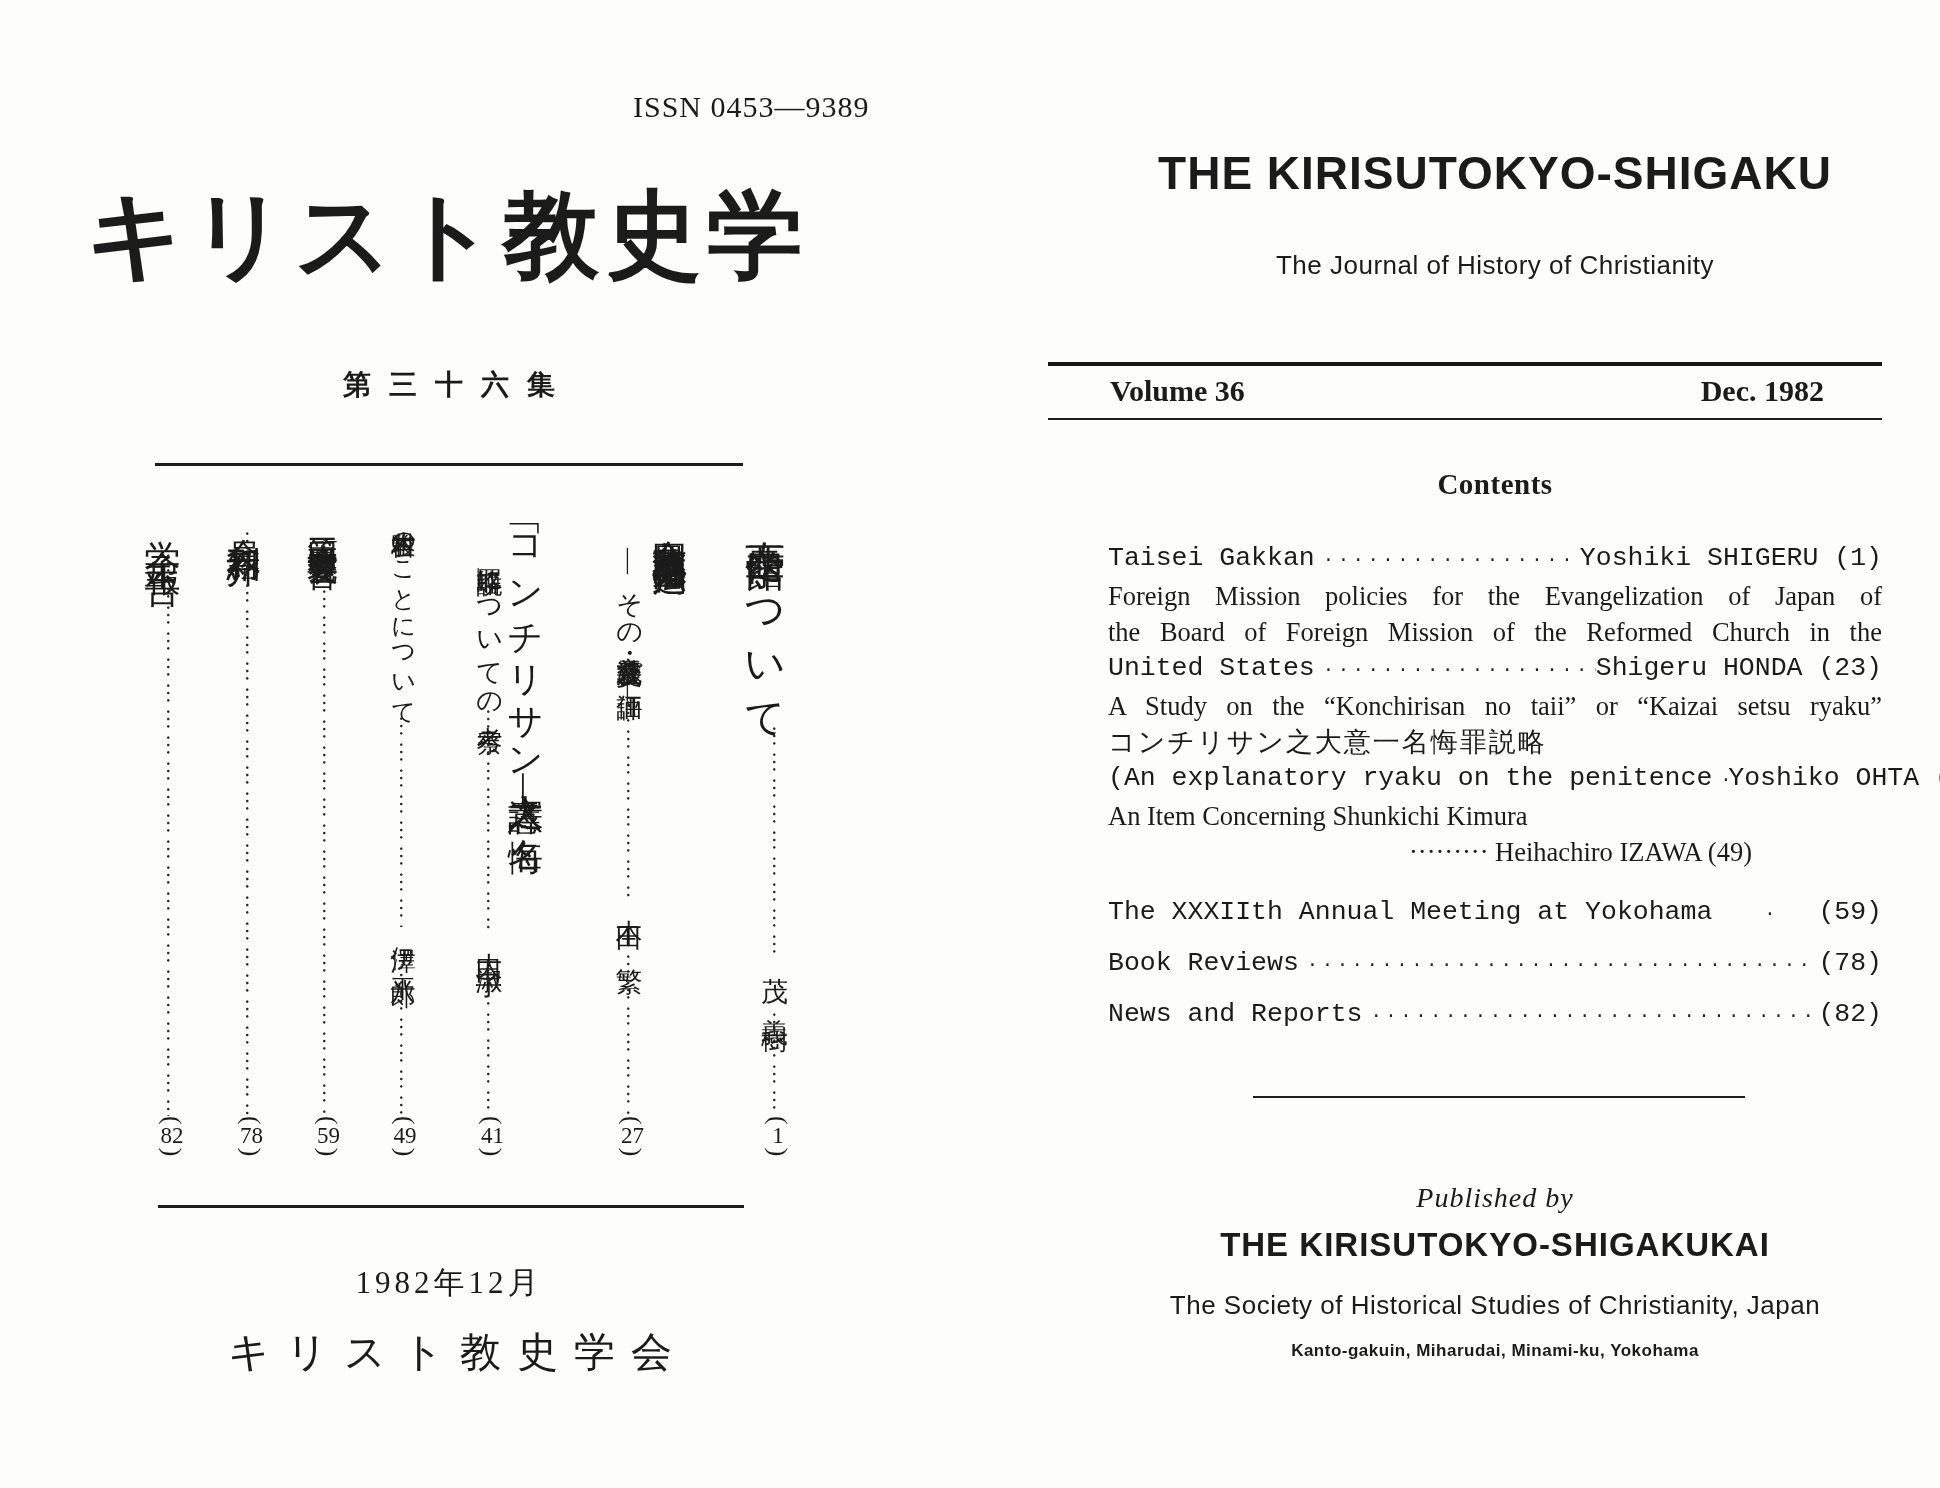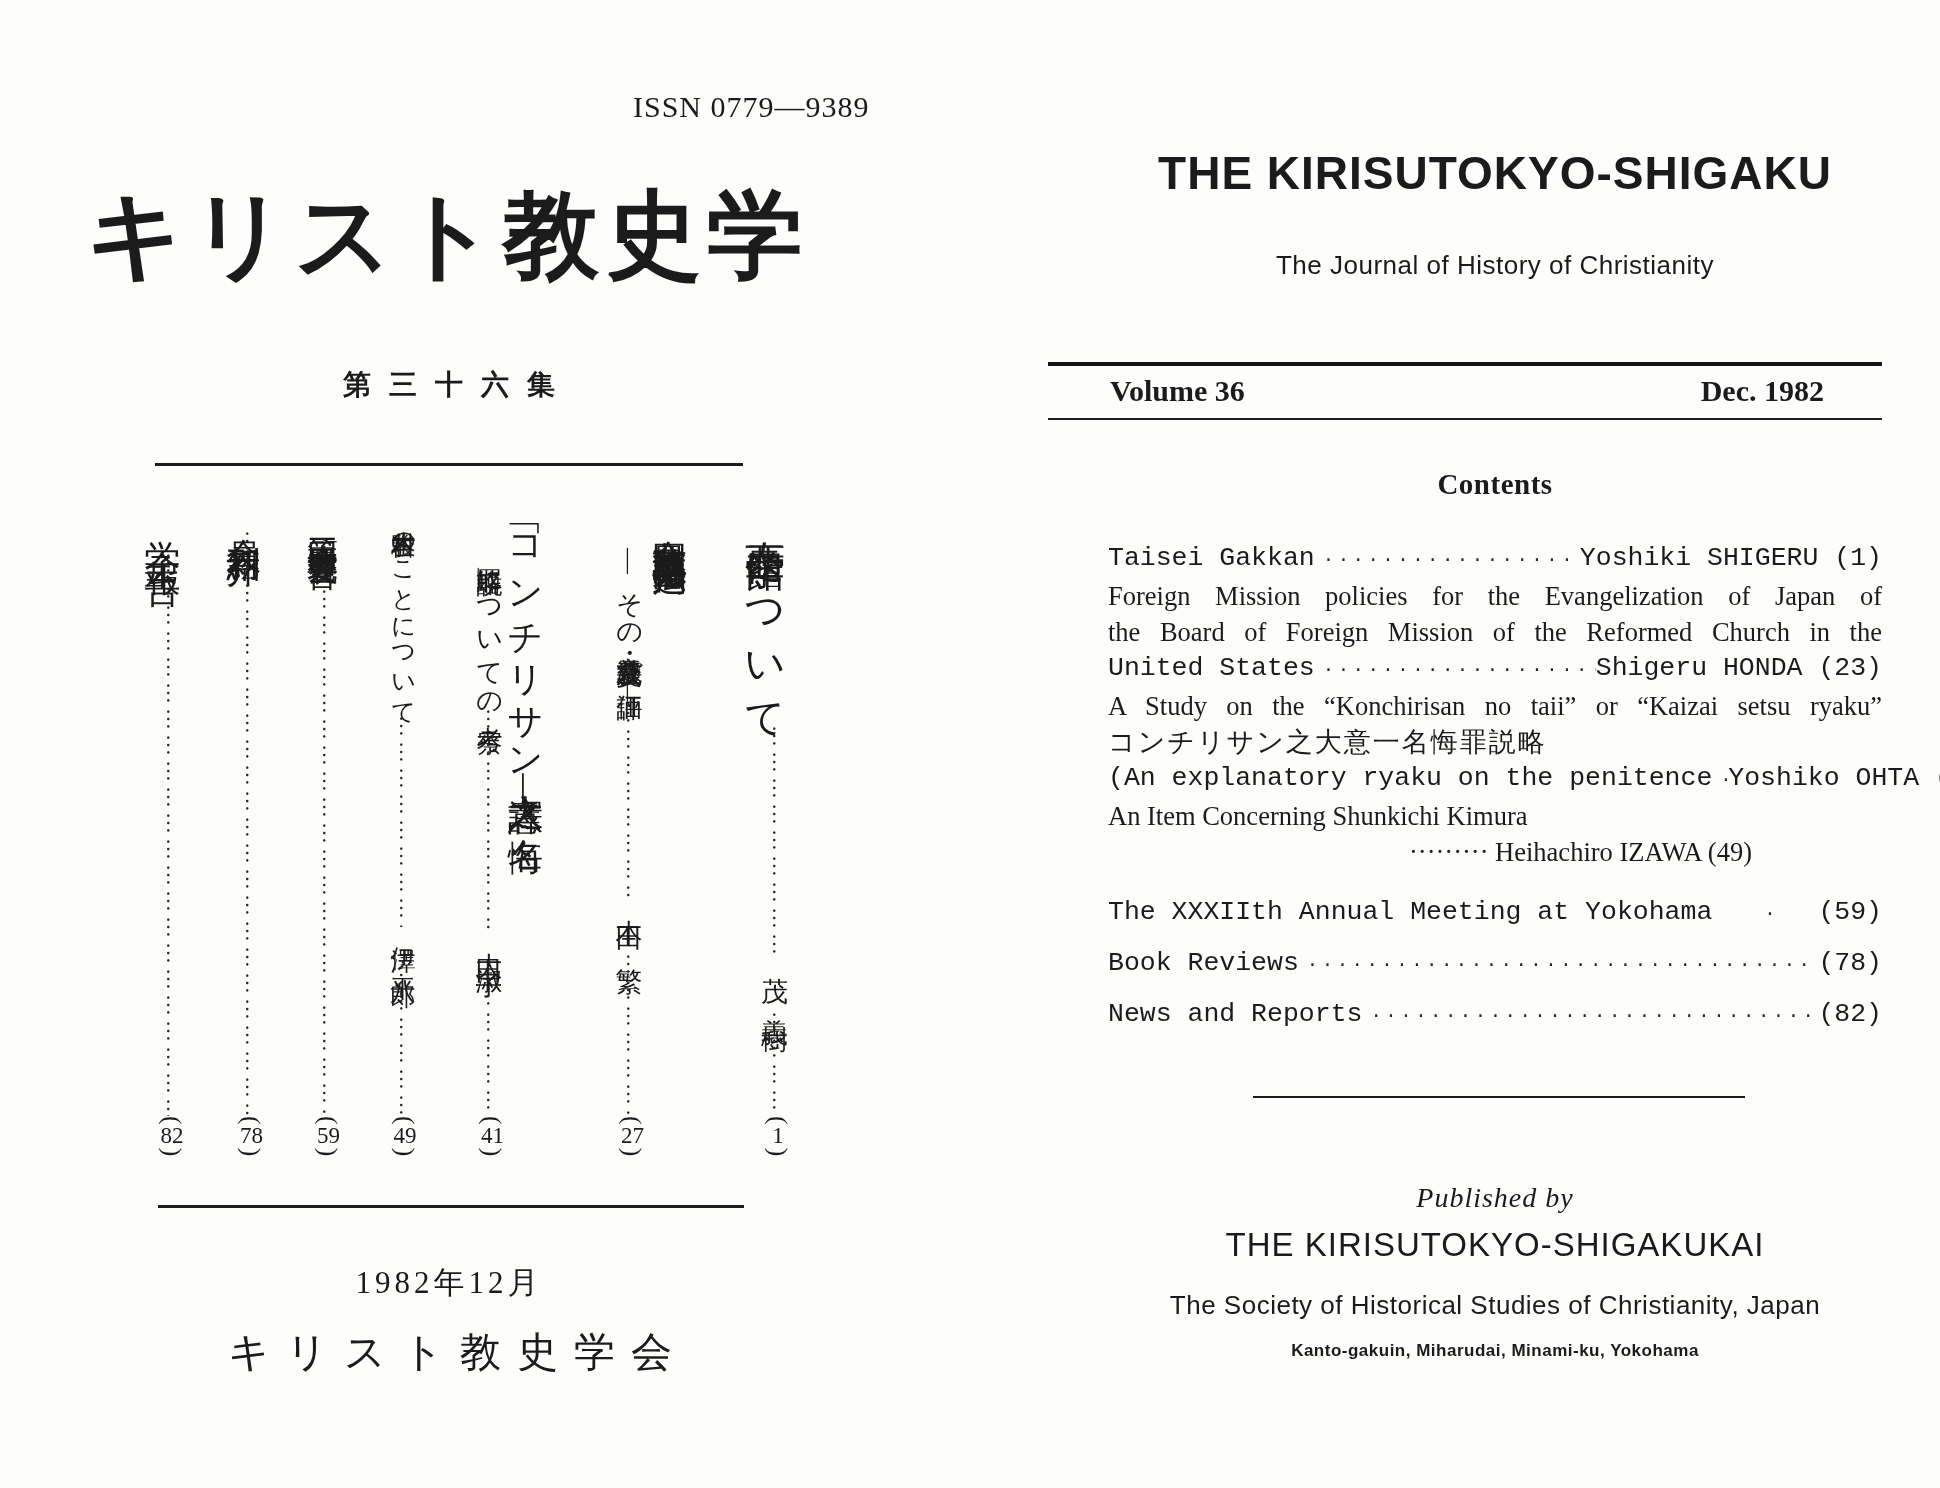--- a/index.html
+++ b/index.html
@@ -63,31 +63,31 @@
   .cline.ja{font-size:27px;letter-spacing:2px;}
   .cline.just{text-align:justify;text-align-last:justify;}
   .cline.rightline{text-align:right;}
   .flexline{display:flex;align-items:baseline;font-family:Liberation Mono, monospace;}
   .lft,.rgt{white-space:nowrap;}
   .ldr{flex:1 1 0;overflow:hidden;white-space:nowrap;font-size:19px;letter-spacing:3.5px;
     padding:0 8px;color:#242424;}
   #rule-short{left:1253px;top:1096px;width:492px;height:2px;}
   #published-by{left:1095px;top:1182px;width:800px;text-align:center;font-style:italic;font-size:28px;letter-spacing:1px;}
   #en-publisher{left:1095px;top:1226px;width:800px;text-align:center;
-    font-family:"Liberation Sans", sans-serif;font-weight:normal;font-size:33px;letter-spacing:1px;}
+    font-family:"Liberation Sans", sans-serif;font-weight:bold;font-size:33px;letter-spacing:1px;}
   #en-society{left:1095px;top:1290px;width:800px;text-align:center;
     font-family:"Liberation Sans", sans-serif;font-size:26px;letter-spacing:0.5px;}
   #en-address{left:1095px;top:1341px;width:800px;text-align:center;
     font-family:"Liberation Sans", sans-serif;font-weight:bold;font-size:17px;letter-spacing:0.5px;}
 </style>
 </head>
 <body>
 
 <div>
-  <div id="issn" class="abs">ISSN 0779—9389</div>
+  <div id="issn" class="abs">ISSN 0453—9389</div>
   <div id="jp-title" class="abs">キリスト教史学</div>
   <div id="jp-volume" class="abs">第三十六集</div>
   <div id="rule-left-top" class="abs hrule"></div>
 
   <div id="toc-area">
       <div class="vline vflex" style="left: 765px; top: 510px; height: 646px;">
         <span class="seg t1">泰西学館について</span>
         <span class="seg ld" style="flex-grow: 2.2;">………………………………………………………………………………</span>
         <span class="seg au">茂　義樹</span>
         <span class="seg ld" style="flex-grow: 1;">………………………………………………………………………………</span>

